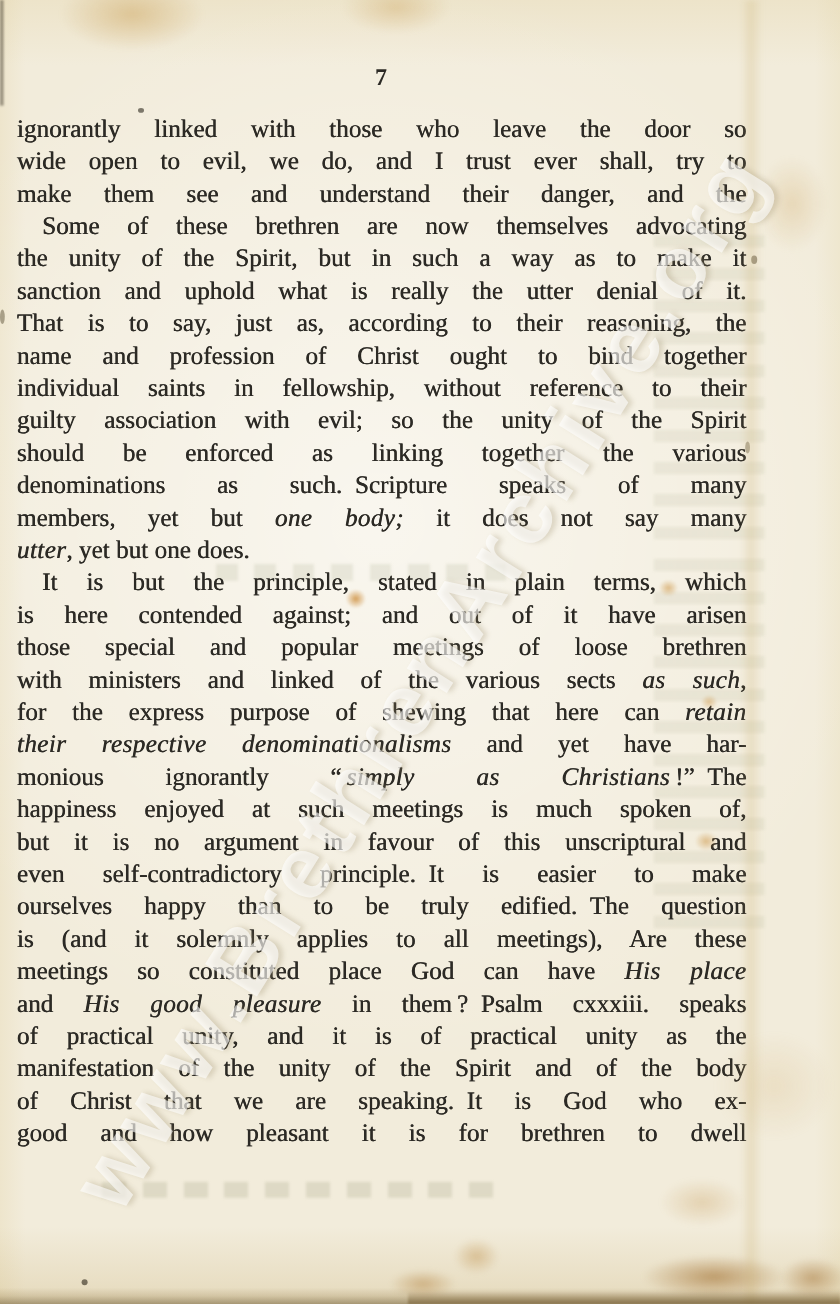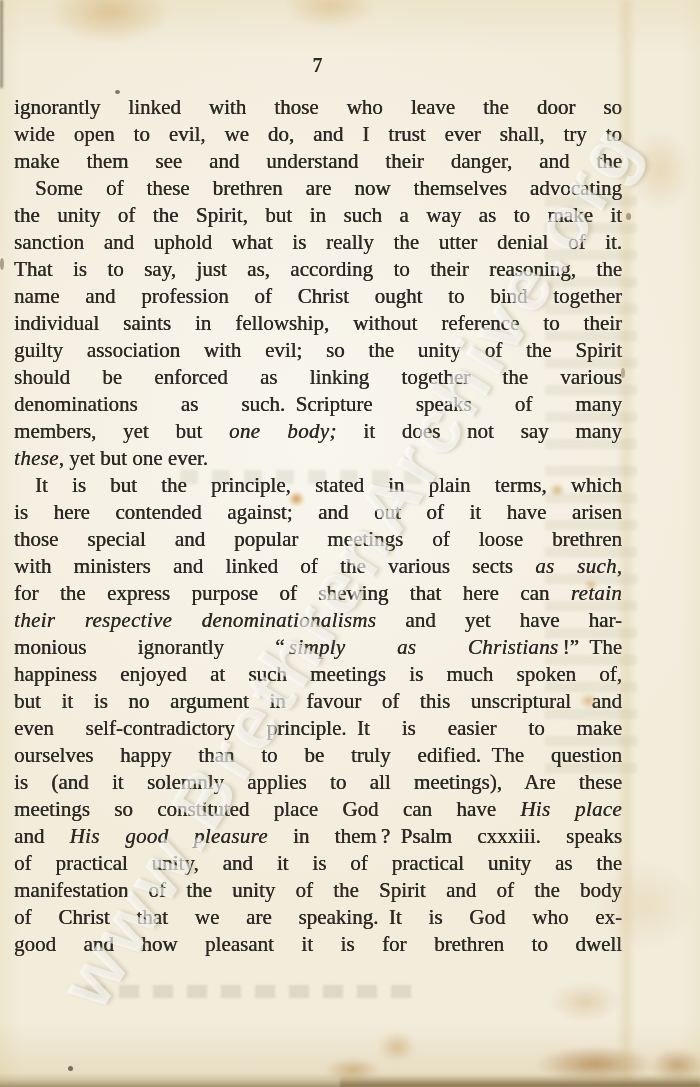--- a/index.html
+++ b/index.html
@@ -83,21 +83,21 @@
       <div class="line indent"><span>Some of these brethren are now themselves advocating</span></div>
       <div class="line"><span>the unity of the Spirit, but in such a way as to make it</span></div>
       <div class="line"><span>sanction and uphold what is really the utter denial of it.</span></div>
       <div class="line"><span>That is to say, just as, according to their reasoning, the</span></div>
       <div class="line"><span>name and profession of Christ ought to bind together</span></div>
       <div class="line"><span>individual saints in fellowship, without reference to their</span></div>
       <div class="line"><span>guilty association with evil; so the unity of the Spirit</span></div>
       <div class="line"><span>should be enforced as linking together the various</span></div>
       <div class="line"><span>denominations as such. Scripture speaks of many</span></div>
       <div class="line"><span>members, yet but </span><i>one body;</i><span> it does not say many</span></div>
-      <div class="line last"><i>these</i><span>, yet but one ever.</span></div>
+      <div class="line last"><i>utter</i><span>, yet but one does.</span></div>
       <div class="line indent"><span>It is but the principle, stated in plain terms, which</span></div>
       <div class="line"><span>is here contended against; and out of it have arisen</span></div>
       <div class="line"><span>those special and popular meetings of loose brethren</span></div>
       <div class="line"><span>with ministers and linked of the various sects </span><i>as such</i><span>,</span></div>
       <div class="line"><span>for the express purpose of shewing that here can </span><i>retain</i></div>
       <div class="line"><i>their respective denominationalisms</i><span> and yet have har-</span></div>
       <div class="line"><span>monious ignorantly “ </span><i>simply as Christians</i><span> !” The</span></div>
       <div class="line"><span>happiness enjoyed at such meetings is much spoken of,</span></div>
       <div class="line"><span>but it is no argument in favour of this unscriptural and</span></div>
       <div class="line"><span>even self-contradictory principle. It is easier to make</span></div>

